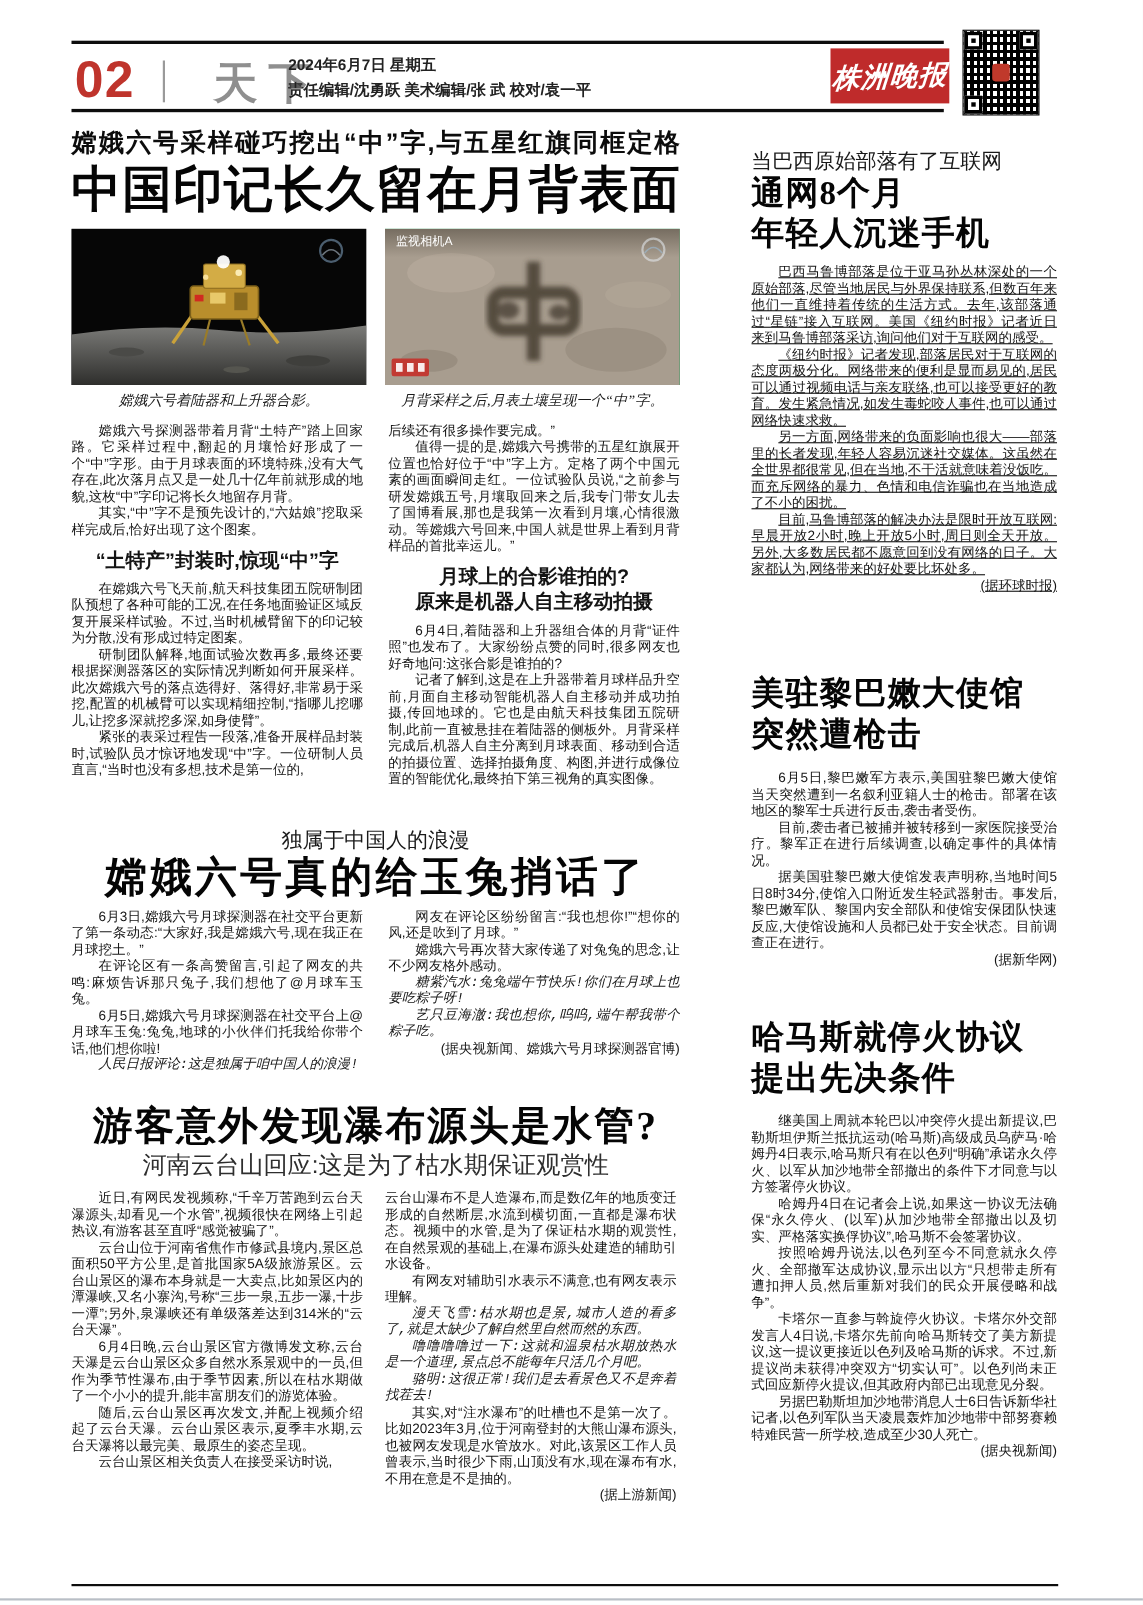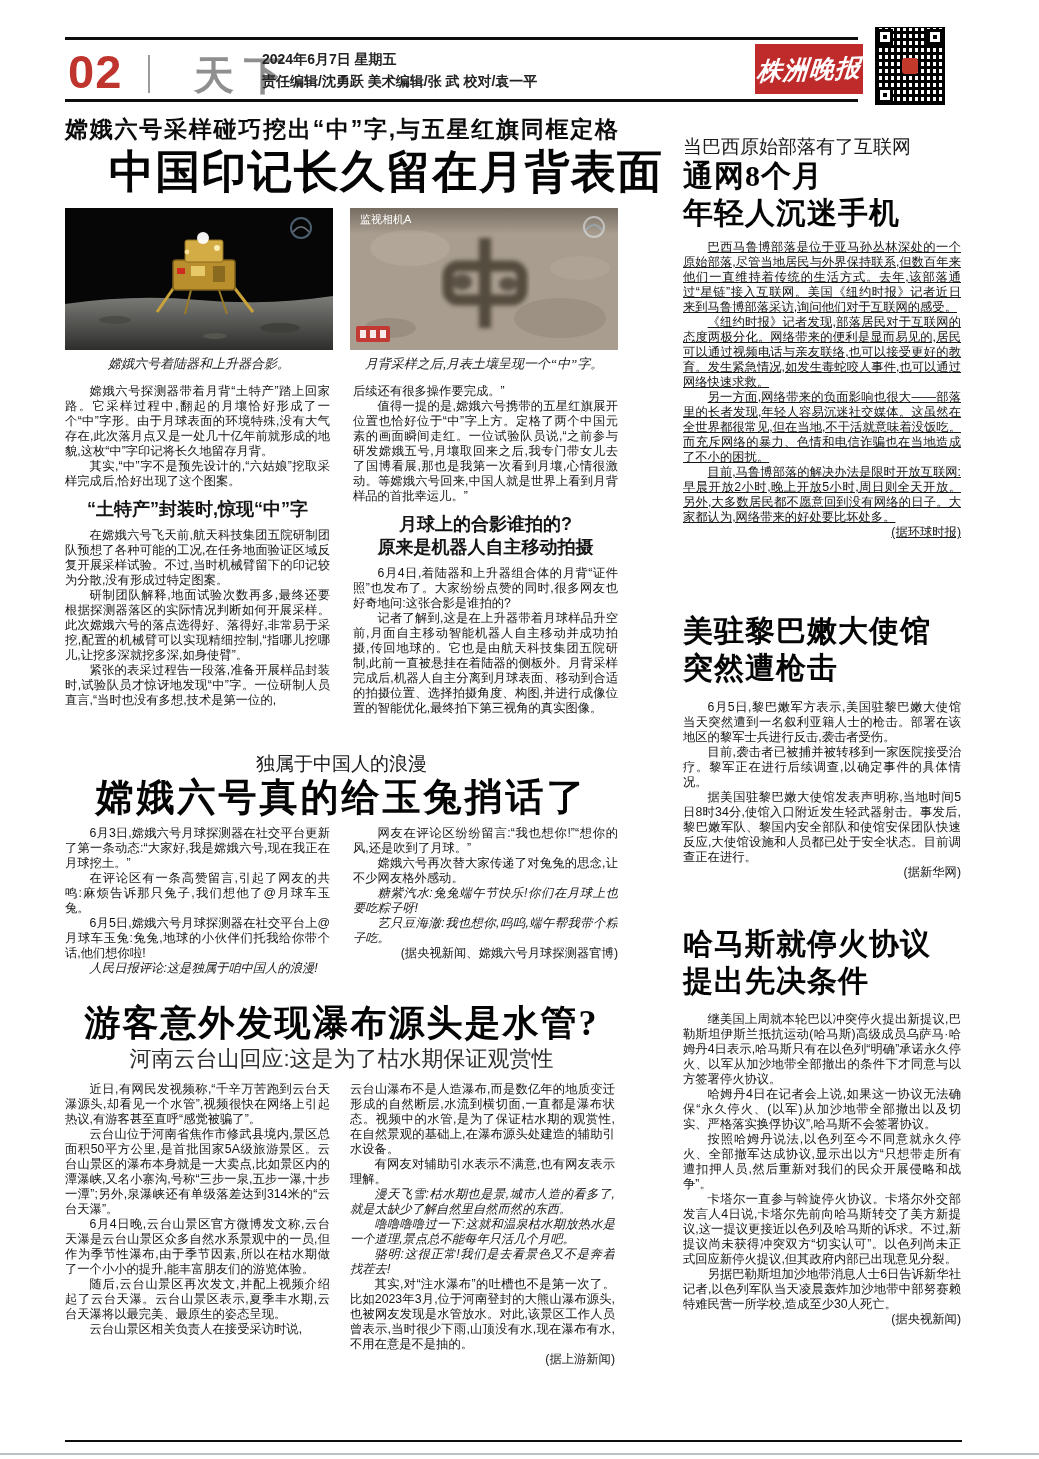--- a/index.html
+++ b/index.html
@@ -22,30 +22,30 @@
         repeating-linear-gradient(90deg,#000 0 3px,#fff 3px 6px);
       outline:1px solid #000;}
   .qr .finder{position:absolute;width:16px;height:16px;border:3px solid #000;background:#fff;box-sizing:border-box;}
   .qr .finder::after{content:"";position:absolute;left:3px;top:3px;width:4px;height:4px;background:#000;}
   .qr .f1{left:1px;top:1px}.qr .f2{right:1px;top:1px}.qr .f3{left:1px;bottom:1px}
   .qr .stamp{position:absolute;left:26px;top:30px;width:16px;height:16px;background:#c0392b;border-radius:3px;}
   
   .lead-kicker{position:absolute;left:65px;top:114px;width:553px;font-size:23px;font-weight:600;color:#0c0c0c;
                text-align:justify;text-align-last:justify;}
   .lead-headline{position:absolute;left:65px;top:146px;width:553px;font-size:45px;font-weight:900;color:#050505;
-                 text-align:justify;text-align-last:justify;line-height:1.15;margin-left:44px;}
+                 text-align:justify;text-align-last:justify;line-height:1.15;}
   .photo{position:absolute;width:268px;height:142px;overflow:hidden;background:#000;}
   .caption{position:absolute;width:268px;text-align:center;font-size:13px;color:#1a1a1a;
            font-family:"Liberation Serif",serif;font-style:italic;}
   .bodycol{position:absolute;width:265px;font-size:12.3px;line-height:15px;text-align:justify;color:#141414;overflow:hidden;}
   .bodycol p{margin:0;text-indent:2em;}
   .bodycol p.noindent{text-indent:0;}
   .bodycol .subhead{font-size:18px;font-weight:700;text-align:center;text-indent:0;margin:9px 0 7px;line-height:23px;}
   .bodycol .subhead2{font-size:18px;font-weight:700;text-align:center;text-indent:0;margin:0;line-height:23px;}
-  .kai{font-family:Liberation Sans, sans-serif;font-style:italic;}
+  .kai{font-family:Liberation Mono, monospace;font-style:italic;}
   .source{text-align:right;text-indent:0 !important;}
   
   .rb-kicker{position:absolute;left:65px;top:751px;width:553px;text-align:center;font-size:19px;color:#1a1a1a;}
   .rb-headline{position:absolute;left:65px;top:772px;width:553px;text-align:center;font-size:38px;font-weight:900;
                font-family:"Liberation Serif",serif;letter-spacing:3px;color:#050505;}
   
   .wf-headline{position:absolute;left:65px;top:999px;width:553px;text-align:center;font-size:36px;font-weight:900;
                font-family:"Liberation Serif",serif;letter-spacing:2px;color:#050505;}
   .wf-subhead{position:absolute;left:65px;top:1044px;width:553px;text-align:center;font-size:22px;font-weight:400;color:#2e2e2e;}
   

